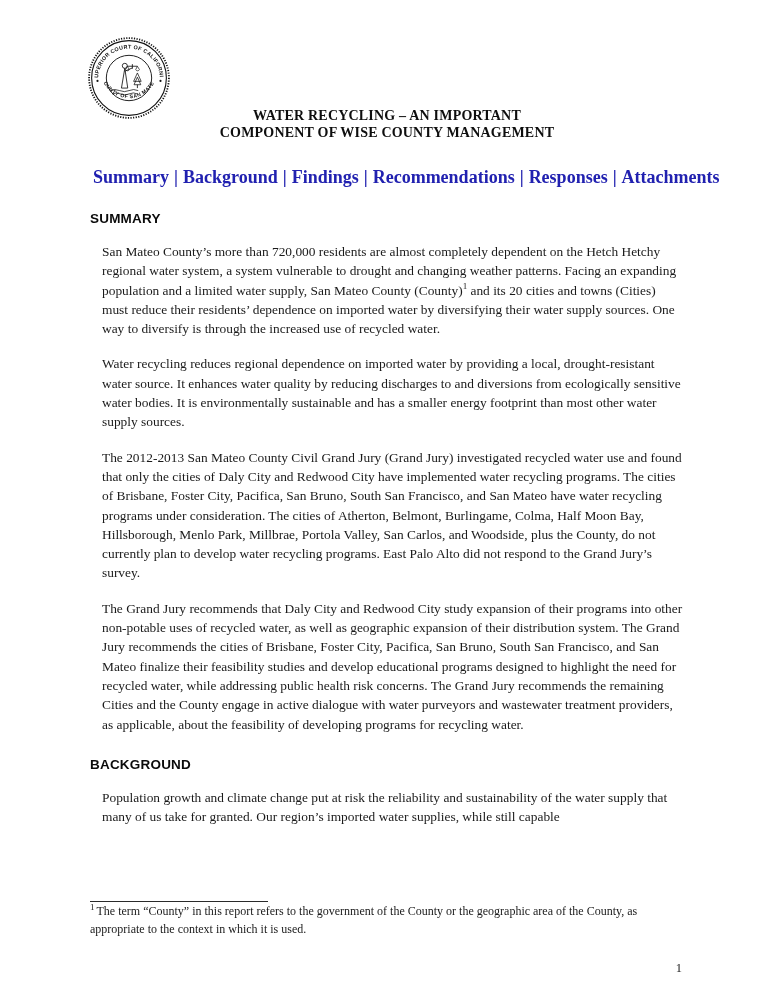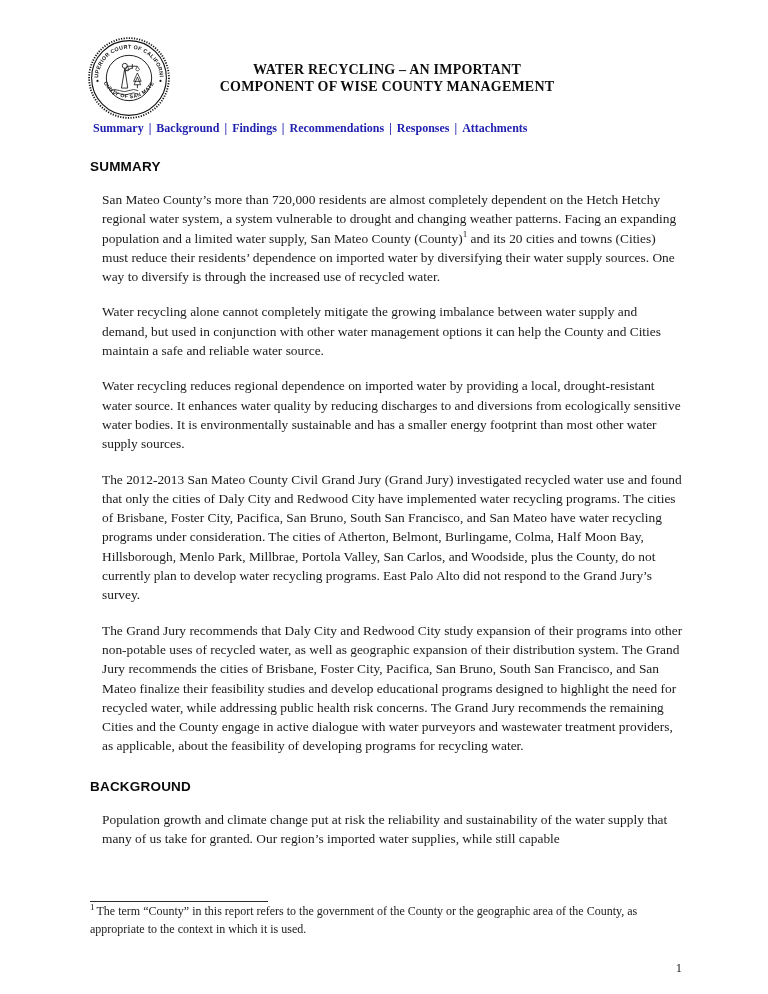--- a/index.html
+++ b/index.html
@@ -10,33 +10,33 @@
     font-family:"Liberation Serif",serif;
     color:#1a1a1a;
     overflow:hidden;
   }
   
   .seal{position:absolute;left:87px;top:35px;width:84px;height:86px;}
   .seal text{fill:#111;}
   
   .content{position:absolute;left:90px;top:0;width:594px;}
   .title{
-    padding-top:61px;
+    padding-top:107px;
     text-align:center;
     font-weight:bold;
     font-size:14px;
     line-height:17px;
     color:#0e0e0e;
     letter-spacing:.2px;
   }
   .nav{
     margin-top:26px;
     padding-left:3px;
     font-weight:bold;
-    font-size:12px;
+    font-size:18px;
     color:#2121b0;
     white-space:nowrap;
   }
   .nav a{color:#2121b0;text-decoration:none;cursor:pointer;}
   .nav .sep{margin:0 5px;}
   h2.sec{
     font-family:"Liberation Sans",sans-serif;
     font-weight:bold;
     font-size:13.5px;
     line-height:15px;
@@ -110,21 +110,20 @@
     </div>
 
     <div class="nav" style="color: rgb(33, 33, 176);">
       <a style="color: rgb(33, 33, 176);">Summary</a><span class="sep">|</span><a style="color: rgb(33, 33, 176);">Background</a><span class="sep">|</span><a style="color: rgb(33, 33, 176);">Findings</a><span class="sep">|</span><a style="color: rgb(33, 33, 176);">Recommendations</a><span class="sep">|</span><a style="color: rgb(33, 33, 176);">Responses</a><span class="sep">|</span><a style="color: rgb(33, 33, 176);">Attachments</a>
     </div>
 
     <h2 class="sec">SUMMARY</h2>
 
     <p><span>San Mateo County’s more than 720,000 residents are almost completely dependent on the Hetch Hetchy regional water system, a system vulnerable to drought and changing weather patterns. Facing an expanding population and a limited water supply, San Mateo County (County)</span><sup class="fnref">1</sup><span> and its 20 cities and towns (Cities) must reduce their residents’ dependence on imported water by diversifying their water supply sources. One way to diversify is through the increased use of recycled water.</span></p>
 
-    <p>Water recycling alone cannot completely mitigate the growing imbalance between water supply and demand, but used in conjunction with other water management options it can help the County and Cities maintain a safe and reliable water source.</p>
 
     <p>Water recycling reduces regional dependence on imported water by providing a local, drought-resistant water source. It enhances water quality by reducing discharges to and diversions from ecologically sensitive water bodies. It is environmentally sustainable and has a smaller energy footprint than most other water supply sources.</p>
 
     <p>The 2012-2013 San Mateo County Civil Grand Jury (Grand Jury) investigated recycled water use and found that only the cities of Daly City and Redwood City have implemented water recycling programs. The cities of Brisbane, Foster City, Pacifica, San Bruno, South San Francisco, and San Mateo have water recycling programs under consideration. The cities of Atherton, Belmont, Burlingame, Colma, Half Moon Bay, Hillsborough, Menlo Park, Millbrae, Portola Valley, San Carlos, and Woodside, plus the County, do not currently plan to develop water recycling programs. East Palo Alto did not respond to the Grand Jury’s survey.</p>
 
     <p>The Grand Jury recommends that Daly City and Redwood City study expansion of their programs into other non-potable uses of recycled water, as well as geographic expansion of their distribution system. The Grand Jury recommends the cities of Brisbane, Foster City, Pacifica, San Bruno, South San Francisco, and San Mateo finalize their feasibility studies and develop educational programs designed to highlight the need for recycled water, while addressing public health risk concerns. The Grand Jury recommends the remaining Cities and the County engage in active dialogue with water purveyors and wastewater treatment providers, as applicable, about the feasibility of developing programs for recycling water.</p>
 
     <h2 class="sec">BACKGROUND</h2>
 
     <p>Population growth and climate change put at risk the reliability and sustainability of the water supply that many of us take for granted. Our region’s imported water supplies, while still capable</p>

